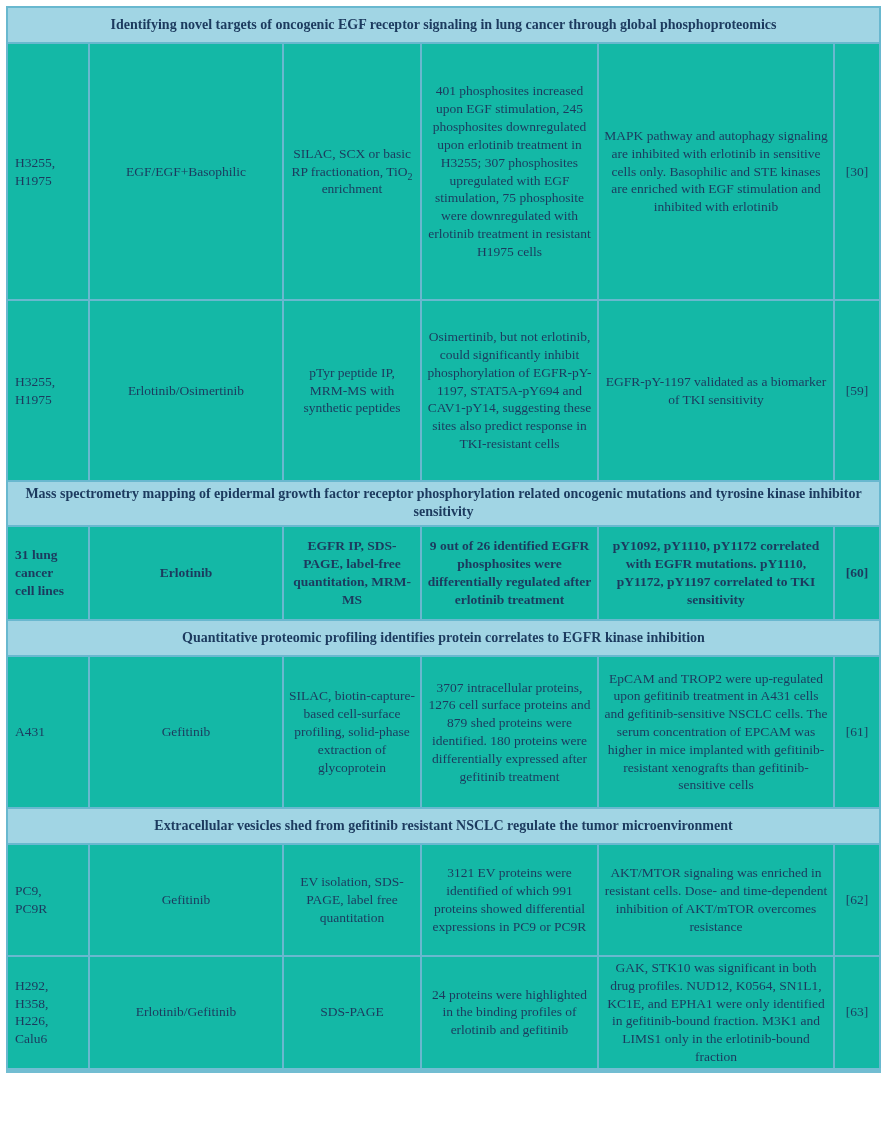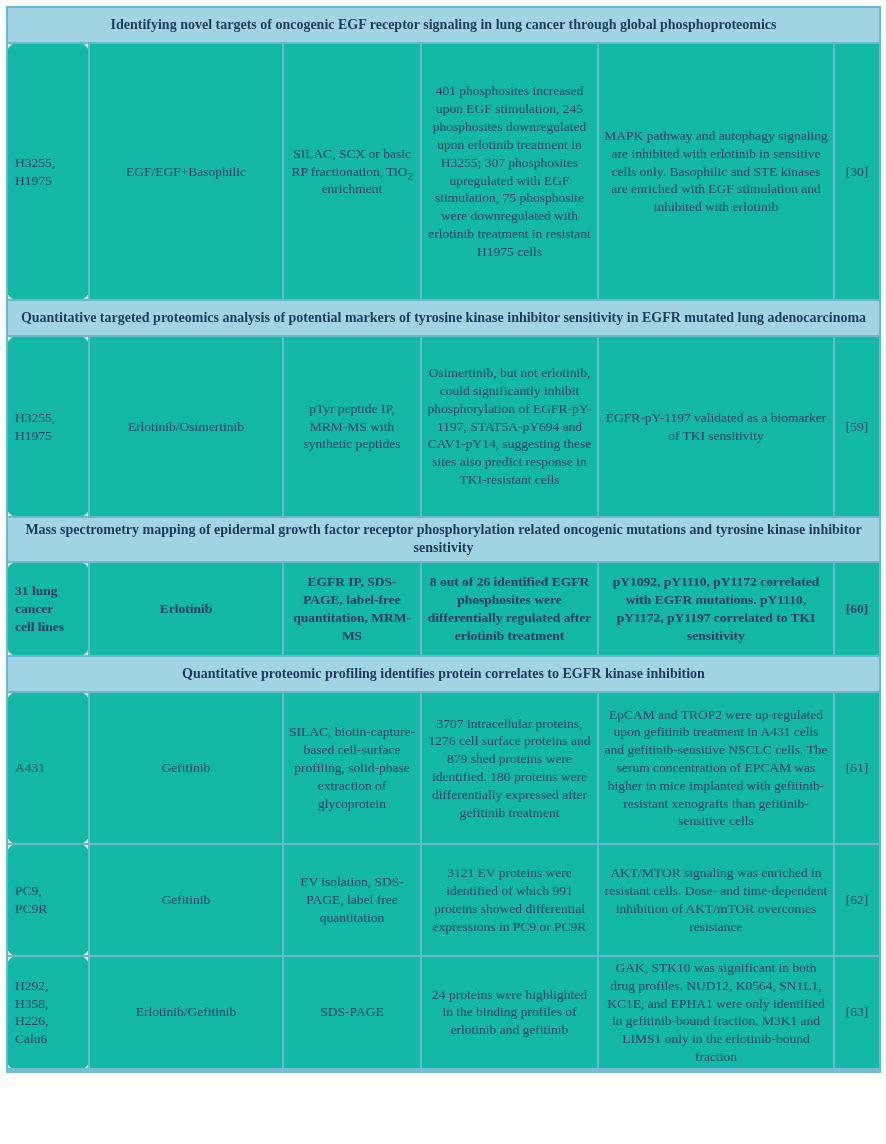--- a/index.html
+++ b/index.html
@@ -45,21 +45,20 @@
   }
   tr.data-row td {
     background: #14b8a6;
     text-align: center;
     padding: 2px 5px;
   }
   tr.data-row td.col-cells {
     text-align: left;
     padding-left: 7px;
     white-space: pre-line;
-    border-radius: 10px;
   }
   sub {
     font-size: 10px;
     line-height: 0;
   }
   
   .dr0 { height: 257px; }
   .dr1 { height: 181px; }
   .dr2 { height: 94px; font-weight: bold;  }
   .dr3 { height: 152px; }
@@ -87,59 +86,59 @@
       <tr class="data-row dr0">
         <td class="col-cells">H3255,
 H1975</td>
         <td class="col-treatment">EGF/EGF+Basophilic</td>
         <td class="col-methods"><span>SILAC, SCX or basic RP fractionation, TiO</span><sub>2</sub><span> enrichment</span></td>
         <td class="col-results">401 phosphosites increased upon EGF stimulation, 245 phosphosites downregulated upon erlotinib treatment in H3255; 307 phosphosites upregulated with EGF stimulation, 75 phosphosite were downregulated with erlotinib treatment in resistant H1975 cells</td>
         <td class="col-findings">MAPK pathway and autophagy signaling are inhibited with erlotinib in sensitive cells only. Basophilic and STE kinases are enriched with EGF stimulation and inhibited with erlotinib</td>
         <td class="col-ref">[30]</td>
       </tr>
 
-      <tr class="section-header-row">
-        <td colspan="6">Quantitative targeted proteomics analysis of potential markers of tyrosine kinase inhibitor sensitivity in EGFR mutated lung adenocarcinoma</td>
-      </tr>
       <tr class="data-row dr1">
         <td class="col-cells">H3255,
 H1975</td>
         <td class="col-treatment">Erlotinib/Osimertinib</td>
         <td class="col-methods"><span>pTyr peptide IP, MRM-MS with synthetic peptides</span><sub></sub><span></span></td>
         <td class="col-results">Osimertinib, but not erlotinib, could significantly inhibit phosphorylation of EGFR-pY-1197, STAT5A-pY694 and CAV1-pY14, suggesting these sites also predict response in TKI-resistant cells</td>
         <td class="col-findings">EGFR-pY-1197 validated as a biomarker of TKI sensitivity</td>
         <td class="col-ref">[59]</td>
       </tr>
 
       <tr class="section-header-row">
         <td colspan="6">Mass spectrometry mapping of epidermal growth factor receptor phosphorylation related oncogenic mutations and tyrosine kinase inhibitor sensitivity</td>
       </tr>
       <tr class="data-row dr2">
         <td class="col-cells">31 lung
 cancer
 cell lines</td>
         <td class="col-treatment">Erlotinib</td>
         <td class="col-methods"><span>EGFR IP, SDS-PAGE, label-free quantitation, MRM-MS</span><sub></sub><span></span></td>
-        <td class="col-results">8 out of 26 identified EGFR phosphosites were differentially regulated after erlotinib treatment</td>
+        <td class="col-results">9 out of 26 identified EGFR phosphosites were differentially regulated after erlotinib treatment</td>
         <td class="col-findings">pY1092, pY1110, pY1172 correlated with EGFR mutations. pY1110, pY1172, pY1197 correlated to TKI sensitivity</td>
         <td class="col-ref">[60]</td>
       </tr>
 
       <tr class="section-header-row">
         <td colspan="6">Quantitative proteomic profiling identifies protein correlates to EGFR kinase inhibition</td>
       </tr>
       <tr class="data-row dr3">
         <td class="col-cells">A431</td>
         <td class="col-treatment">Gefitinib</td>
         <td class="col-methods"><span>SILAC, biotin-capture-based cell-surface profiling, solid-phase extraction of glycoprotein</span><sub></sub><span></span></td>
         <td class="col-results">3707 intracellular proteins, 1276 cell surface proteins and 879 shed proteins were identified. 180 proteins were differentially expressed after gefitinib treatment</td>
         <td class="col-findings">EpCAM and TROP2 were up-regulated upon gefitinib treatment in A431 cells and gefitinib-sensitive NSCLC cells. The serum concentration of EPCAM was higher in mice implanted with gefitinib-resistant xenografts than gefitinib-sensitive cells</td>
         <td class="col-ref">[61]</td>
       </tr>
 
+      <tr class="section-header-row">
+        <td colspan="6">Extracellular vesicles shed from gefitinib resistant NSCLC regulate the tumor microenvironment</td>
+      </tr>
       <tr class="data-row dr4">
         <td class="col-cells">PC9,
 PC9R</td>
         <td class="col-treatment">Gefitinib</td>
         <td class="col-methods"><span>EV isolation, SDS-PAGE, label free quantitation</span><sub></sub><span></span></td>
         <td class="col-results">3121 EV proteins were identified of which 991 proteins showed differential expressions in PC9 or PC9R</td>
         <td class="col-findings">AKT/MTOR signaling was enriched in resistant cells. Dose- and time-dependent inhibition of AKT/mTOR overcomes resistance</td>
         <td class="col-ref">[62]</td>
       </tr>
 

